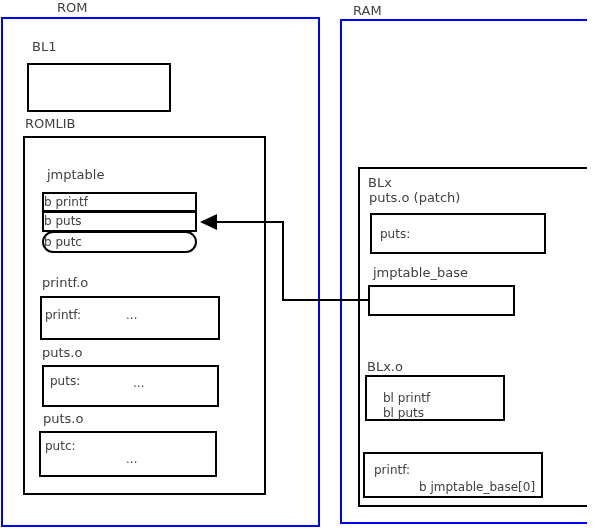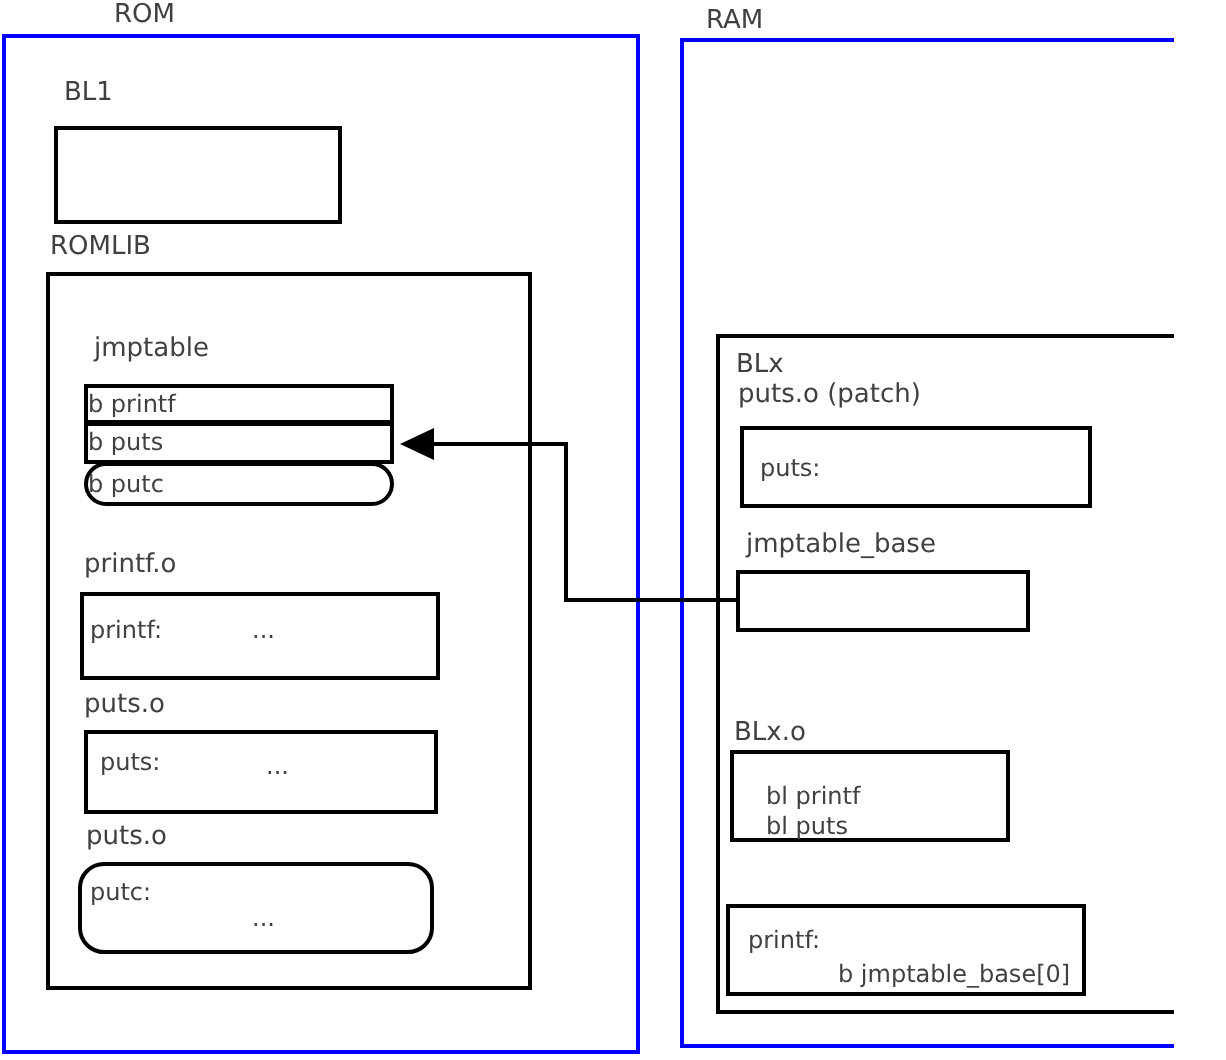--- a/index.html
+++ b/index.html
@@ -85,21 +85,21 @@
     <span class="itext" style="left:84px; top:10px;">...</span>
   </div>
 
   <div class="lbl" style="left:42px; top:346px;">puts.o</div>
   <div class="box" style="left:42px; top:365px; width:177px; height:42px;">
     <span class="itext" style="left:6px; top:7px;">puts:</span>
     <span class="itext" style="left:89px; top:9px;">...</span>
   </div>
 
   <div class="lbl" style="left:43px; top:412px;">puts.o</div>
-  <div class="box" style="left:39px; top:431px; width:178px; height:46px;border-radius:13px;">
+  <div class="box" style="left:39px; top:431px; width:178px; height:46px;">
     <span class="itext" style="left:4px; top:6px;">putc:</span>
     <span class="itext" style="left:85px; top:19px;">...</span>
   </div>
 
   <div class="lbl" style="left:353px; top:4px;">RAM</div>
 
   <div class="frame" style="left:340px; top:19px; width:271px; height:505px;"></div>
 
   <div class="box" style="left:358px; top:167px; width:231px; height:340px;"></div>
   <div class="lbl" style="left:368px; top:176px;">BLx</div>

